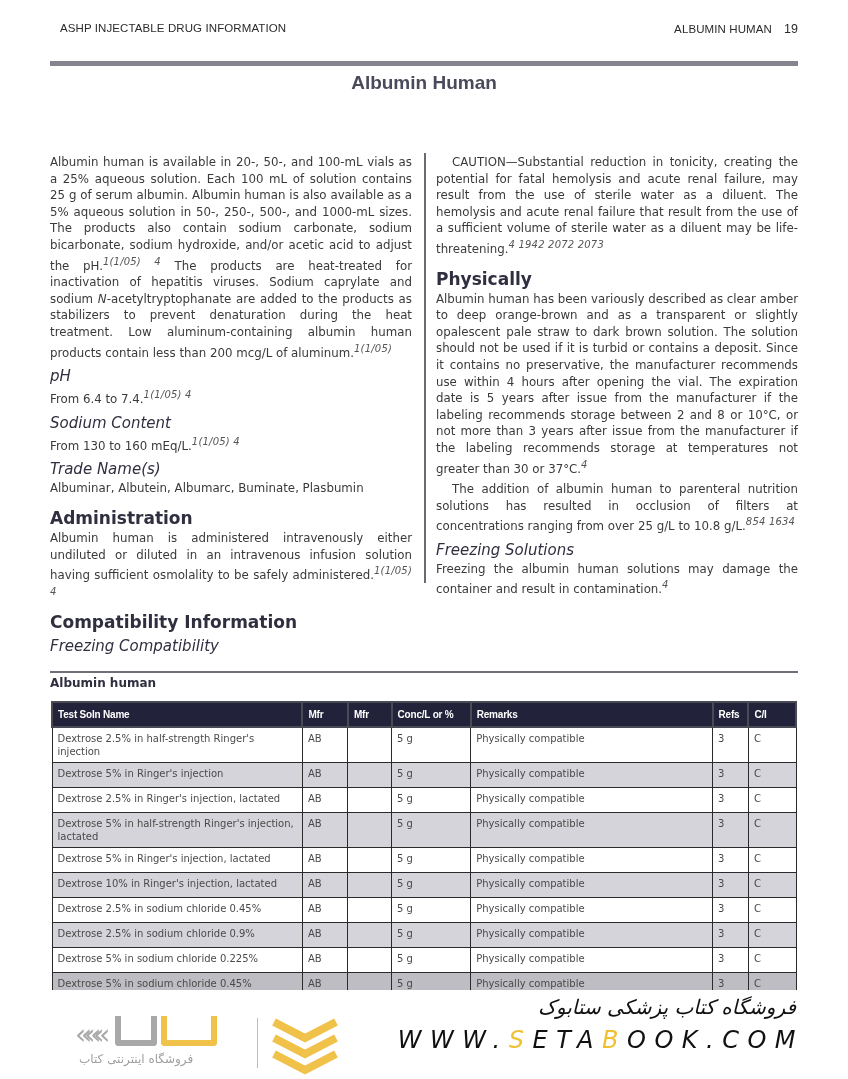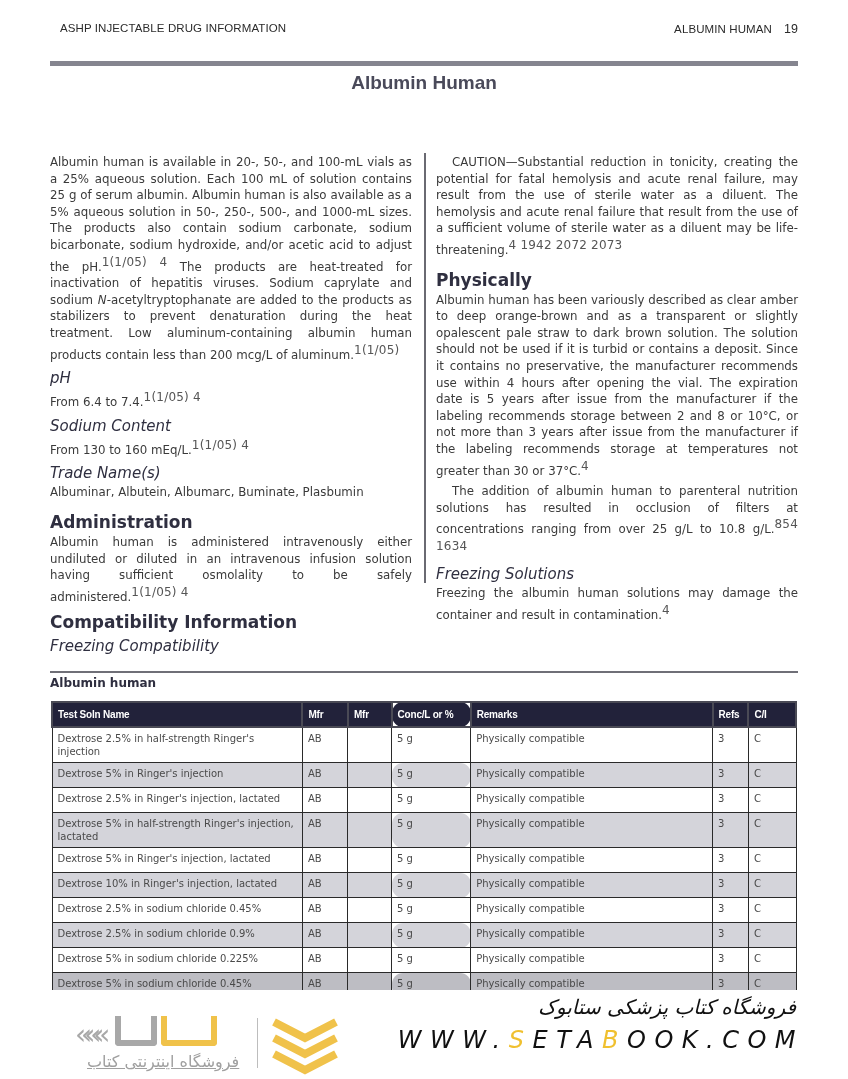--- a/index.html
+++ b/index.html
@@ -19,48 +19,48 @@
 
   .col { position: absolute; font-family: "DejaVu Sans", sans-serif; font-size: 11.8px; line-height: 16.6px; color: #3a3a3a; }
   .col-left { left: 50px; top: 154px; width: 362px; }
   .col-right { left: 436px; top: 154px; width: 362px; }
   .col-divider { position: absolute; left: 424px; top: 153px; width: 2px; height: 430px; background: #6a6a72; }
 
   h2.sec { font-family: "DejaVu Sans", sans-serif; font-weight: bold; font-size: 17px; color: #2f2f40; line-height: 24px; }
   h3.sub { font-family: "DejaVu Sans", sans-serif; font-style: italic; font-size: 15px; color: #2f2f40; line-height: 22px; font-weight: normal; }
   p.body { text-align: justify; }
   p.indent { text-indent: 16px; }
-  sup.ref { font-size: 12px; vertical-align: 5px; color: #555; letter-spacing: 0.2px; }
+  sup.ref { font-size: 10px; vertical-align: 5px; color: #555; letter-spacing: 0.2px; font-style: italic; }
   .gap-s { height: 4px; }
   .gap-m { height: 9px; }
 
   .compat { position: absolute; left: 50px; top: 610px; width: 748px; }
   .compat h2 { font-family: "DejaVu Sans", sans-serif; font-weight: bold; font-size: 17px; color: #2f2f40; line-height: 24px; }
   .compat h3 { font-family: "DejaVu Sans", sans-serif; font-style: italic; font-size: 15px; color: #2f2f40; line-height: 24px; font-weight: normal; }
   .compat-rule { position: absolute; left: 50px; top: 671px; width: 748px; height: 2px; background: #6f6f77; }
   .drug-label { position: absolute; left: 50px; top: 676px; font-family: "DejaVu Sans", sans-serif; font-weight: bold; font-size: 12px; color: #2f2f40; }
 
   table.compat-table { position: absolute; left: 51px; top: 701px; width: 746px; border-collapse: collapse;
     font-family: "DejaVu Sans", sans-serif; font-size: 10px; color: #4a4a4a; }
   table.compat-table th { background: #22223a; color: #ffffff; font-family: "Liberation Sans", sans-serif; font-weight: bold;
     font-size: 10px; text-align: left; padding: 0 5px; height: 25px; border: 2px solid #4a4a55; letter-spacing: -0.2px; }
   table.compat-table td { border: 1.5px solid #2a2a2a; padding: 4px 5px 4px 5px; vertical-align: top; height: 25px; line-height: 13px; }
   table.compat-table tr.odd td { background: #ffffff; }
   table.compat-table tr.even td { background: #d4d4da; }
   table.compat-table tr.last td { background: #bdbdc3; }
-  .c-name { width: 255px; } .c-mfr1 { width: 46px; } .c-mfr2 { width: 44px; } .c-conc { width: 80px; border-radius: 11px; }
+  .c-name { width: 255px; } .c-mfr1 { width: 46px; } .c-mfr2 { width: 44px; } .c-conc { width: 80px; }
   .c-rem { width: 246px; } .c-refs { width: 36px; } .c-ci { width: 48px; }
 
   .footer-fade { position: absolute; left: 0; top: 990px; width: 848px; height: 10px; background: #ffffff; }
 
   .logo { position: absolute; left: 75px; top: 1012px; width: 270px; height: 62px; }
   .logo-chev { position: absolute; left: 0; top: 6px; color: #a8a8a8; font-size: 28px; letter-spacing: -8px; }
   .logo-mark-gray { position: absolute; left: 40px; top: 4px; width: 42px; height: 30px; border: 6px solid #a8a8a8; border-top: none; border-radius: 0 0 4px 4px; }
   .logo-mark-gold { position: absolute; left: 86px; top: 4px; width: 56px; height: 30px; border: 6px solid #f0c24a; border-top: none; border-radius: 0 0 4px 4px; }
-  .logo-tag { position: absolute; left: 12px; top: 40px; font-family: "DejaVu Sans", sans-serif; font-size: 16px; color: #a0a0a0; direction: rtl; text-decoration: underline; }
+  .logo-tag { position: absolute; left: 4px; top: 40px; font-family: "DejaVu Sans", sans-serif; font-size: 12px; color: #a0a0a0; direction: rtl; }
   .logo-sep { position: absolute; left: 182px; top: 6px; width: 1px; height: 50px; background: #bdbdbd; }
   .logo-v { position: absolute; left: 195px; top: 4px; width: 70px; height: 60px; }
 
   .shop { position: absolute; right: 52px; top: 991px; text-align: right; font-style: italic; }
   .shop-fa { font-family: "DejaVu Sans", sans-serif; font-size: 20px; color: #111; direction: rtl; line-height: 32px; }
   .shop-url { font-family: "DejaVu Sans", sans-serif; font-size: 24px; letter-spacing: 8.5px; color: #111; line-height: 34px; margin-right: -8px; }
   .shop-url .hl { color: #f0c02f; }
 </style>
 </head>
 <body>

